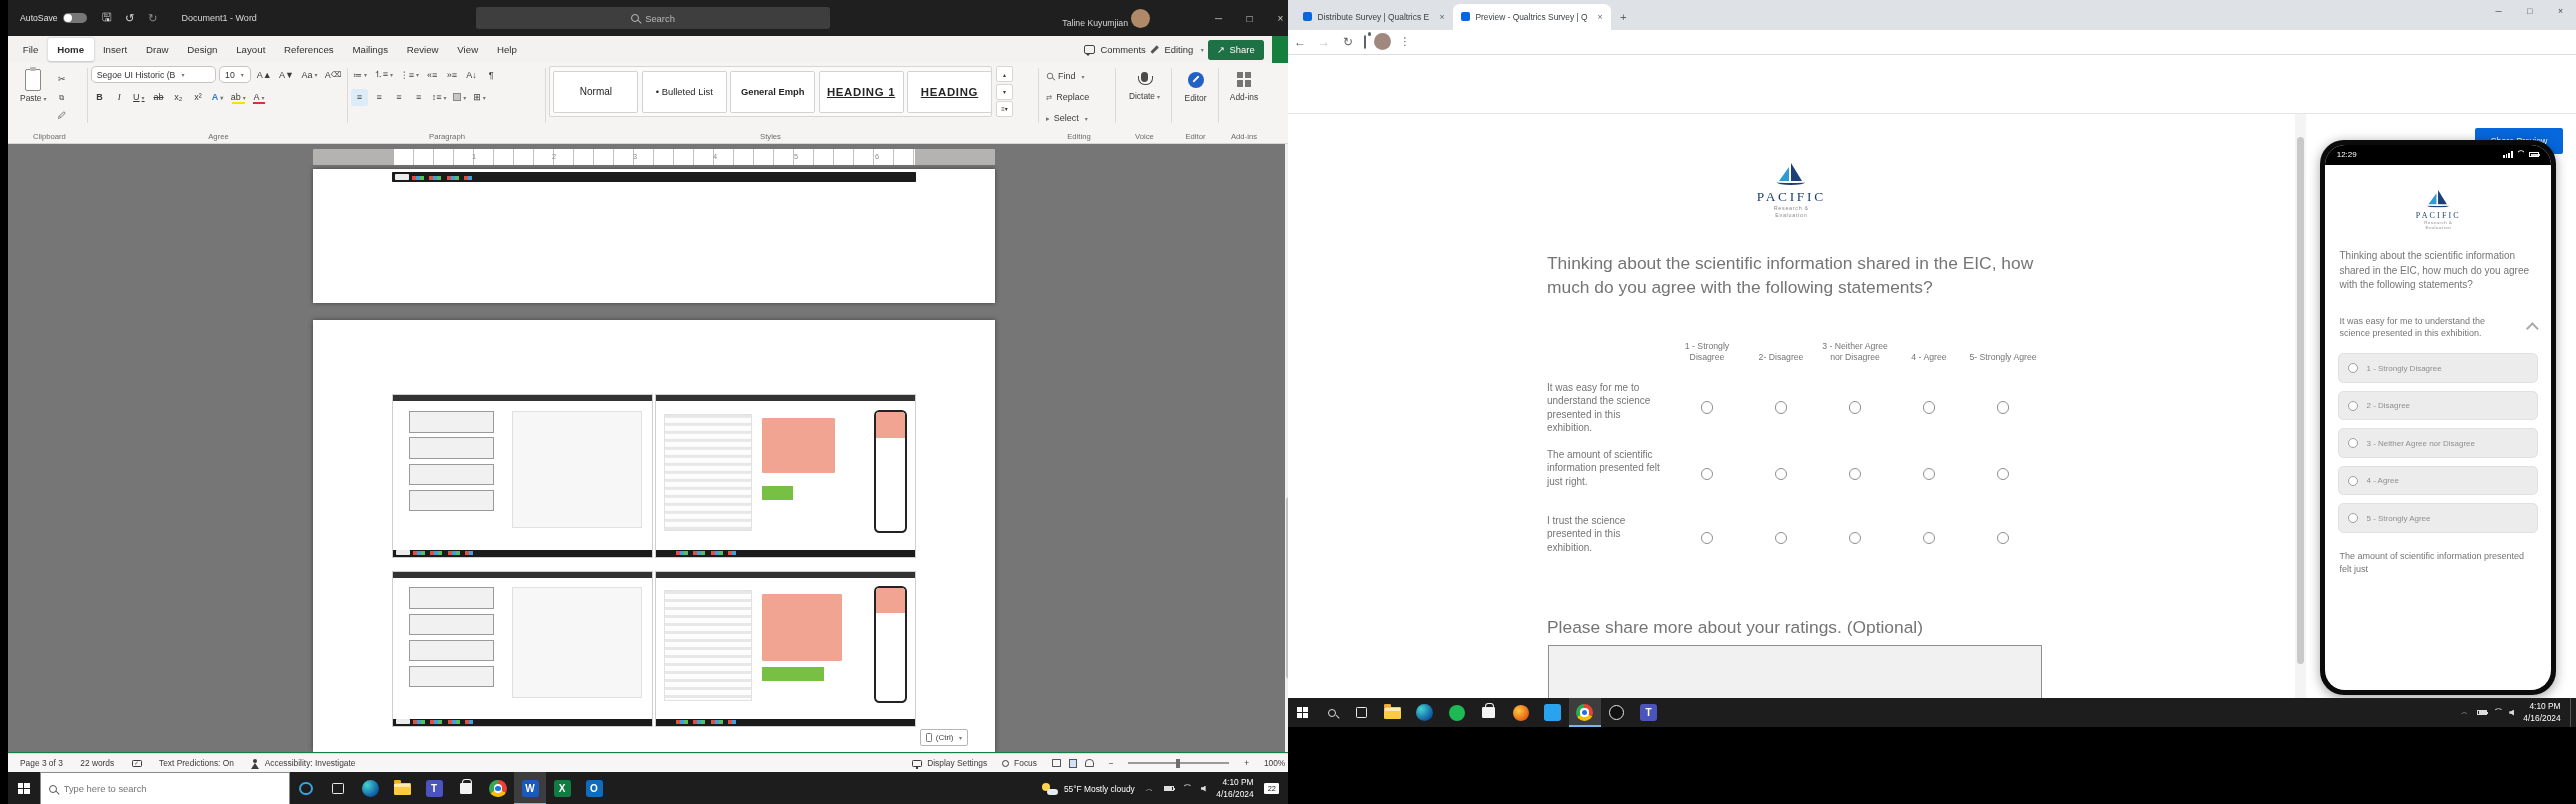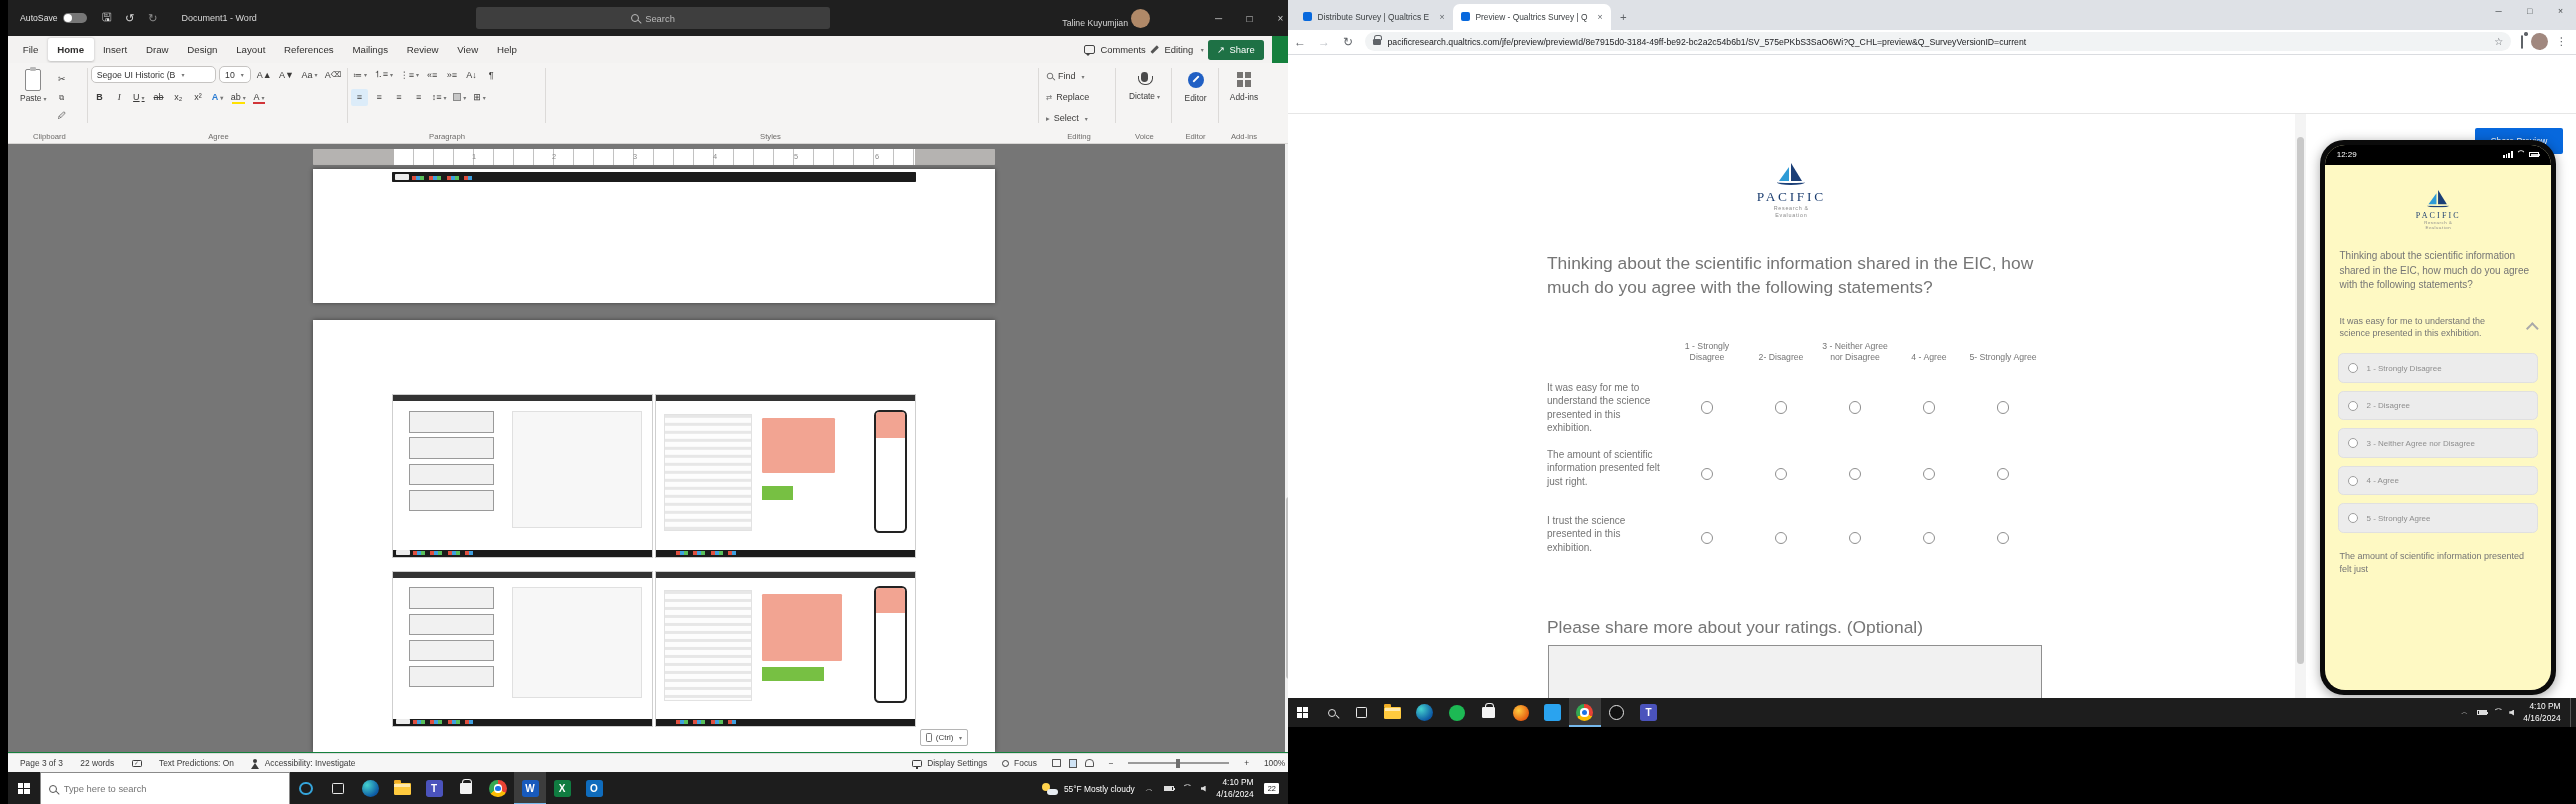--- a/index.html
+++ b/index.html
@@ -145,21 +145,21 @@
   .logo .sb{color:#8a8a8a;font-size:5.4px;letter-spacing:0.7px;line-height:1.3}
   .matrix{position:absolute;left:259px;top:201px;display:grid;grid-template-columns:123px repeat(5,74px)}
   .mhead{display:flex;align-items:flex-end;justify-content:center;text-align:center;color:#757575;font-size:8.7px;line-height:11.4px;padding-bottom:10.7px;height:59px}
   .mlabel{color:#757575;font-size:10px;line-height:13.4px;padding:6.7px 9.4px 0 0}
   .mcell{display:flex;align-items:center;justify-content:center}
   .radio{width:12.7px;height:12.7px;border:1px solid #8f8f8f;border-radius:50%;background:#fff;display:inline-block}
   .ta{position:absolute;left:260px;top:531px;width:494px;height:67px;background:#f1f1f1;border:0.7px solid #8f8f8f;resize:none;font-family:"Liberation Sans",sans-serif}
   .sbar{position:absolute;right:0;top:0;width:11.4px;height:584px;background:#f4f4f4}
   .sbar .th{position:absolute;left:2px;width:7.4px;border-radius:4px;background:#c9c9c9}
   .phone{position:absolute;left:1032px;top:140px;width:236px;height:555px;background:#0b0b0b;border-radius:24px;padding:4.7px;box-shadow:0 2.7px 12px rgba(0,0,0,.35)}
-  .pscreen{width:100%;height:100%;background:#fef9c3;border-radius:20px;overflow:hidden;display:flex;flex-direction:column}
+  .pscreen{width:100%;height:100%;background:#ffffff;border-radius:20px;overflow:hidden;display:flex;flex-direction:column}
   .pstatus{height:20px;background:#000;color:#fff;display:flex;align-items:center;justify-content:space-between;padding:0 12px;font-size:8px;flex:none}
   .ptext{color:#757575}
   .pill{display:flex;align-items:center;gap:8px;background:#ececec;border:0.7px solid #e0e0e0;border-radius:5.4px;height:29.5px;padding:0 9.4px;margin-top:8px}
   .pill .pr{width:10px;height:10px;border:1px solid #9e9e9e;border-radius:50%;background:#fff;flex:none}
   .pill .pl{font-size:8px;color:#8f8f8f}
 </style>
 </head>
 <body>
 
 <div id="root" class="nosel">
@@ -281,20 +281,34 @@
           <span class="rb">↕≡<span class="caret">▾</span></span>
           <span class="rb">
               <span style="width:8px;height:8px;background:#c7c7c7;display:inline-block;border:0.7px solid #8a8a8a"></span>
               <span class="caret">▾</span>
             </span>
           <span class="rb">⊞<span class="caret">▾</span></span>
         </div>
       </div>
       <div class="gsep" style="left:537px"></div>
 
+      <div class="grp" style="left:541px;width:470px">
+        <div style="display:flex;gap:3.4px;width:443px;overflow:hidden;background:#fbfafa;border:0.7px solid #d8d6d4;padding:3.4px;border-radius:2px;height:51px">
+          <div class="style-card" style="font-size:10px">Normal</div>
+          <div class="style-card" style="font-size:9.4px">• Bulleted List</div>
+          <div class="style-card" style="font-size:9.4px;font-weight:700">General Emph</div>
+          <div class="style-card" style="font-size:11.4px;font-weight:700;letter-spacing:0.7px;text-decoration:underline">HEADING 1</div>
+          <div class="style-card" style="font-size:11.4px;font-weight:700;letter-spacing:0.7px;text-decoration:underline">HEADING</div>
+        </div>
+        <div style="position:absolute;left:447px;top:0;display:flex;flex-direction:column;gap:1.3px">
+          <span class="rb" style="height:16px;border:0.7px solid #d8d6d4;background:#fff;font-size:6px">▴</span>
+          <span class="rb" style="height:16px;border:0.7px solid #d8d6d4;background:#fff;font-size:6px">▾</span>
+          <span class="rb" style="height:16px;border:0.7px solid #d8d6d4;background:#fff;font-size:6px">≡▾</span>
+        </div>
+      </div>
       <div class="gsep" style="left:1030px"></div>
 
       <div class="grp" style="left:1036px;width:70px">
         <div style="display:flex;flex-direction:column;gap:4px;padding-top:1.3px">
           <span class="rb" style="justify-content:flex-start;gap:4px">
               <span class="x-mag" style="color:#555;transform:scale(.8)"></span>
               <span>Find</span>
               <span class="caret">▾</span>
             </span>
           <span class="rb" style="justify-content:flex-start;gap:4px">
@@ -551,25 +565,20 @@
         <div style="height:25.5px;display:flex;align-items:center;padding:0 9.4px;font-size:11.4px;color:#5f6368">+</div>
         <span class="cr-ctl" style="right:62px">─</span>
         <span class="cr-ctl" style="right:31px">□</span>
         <span class="cr-ctl" style="right:0">×</span>
       </div>
 
       <div class="cr-nav">
         <span class="navic">←</span>
         <span class="navic dis">→</span>
         <span class="navic">↻</span>
-        <div class="omnibox">
-          <span class="x-lock"></span>
-          <span class="url">pacificresearch.qualtrics.com/jfe/preview/previewId/8e7915d0-3184-49ff-be92-bc2a2c54b6b1/SV_575ePKbS3SaO6Wi?Q_CHL=preview&amp;Q_SurveyVersionID=current</span>
-          <span style="font-size:10px;color:#5f6368">☆</span>
-        </div>
         <span style="margin:0 4px"><span class="x-puzzle"></span></span>
         <span style="width:17.4px;height:17.4px;border-radius:50%;background:#a1887f;margin:0 4px"></span>
         <span style="font-size:10.7px;color:#5f6368;margin:0 9.4px 0 4px">⋮</span>
       </div>
 
       <div class="qx-bar">
         <div class="qx-btn" style="left:25.5px">Restart Survey</div>
         <div class="qx-btn" style="left:111px">Place Bookmark</div>
         <div style="position:absolute;left:243px;top:76px;height:23px;display:flex;align-items:center;gap:5.4px;color:#6f6f6f;font-size:8.7px">
           <span>Tools</span>

